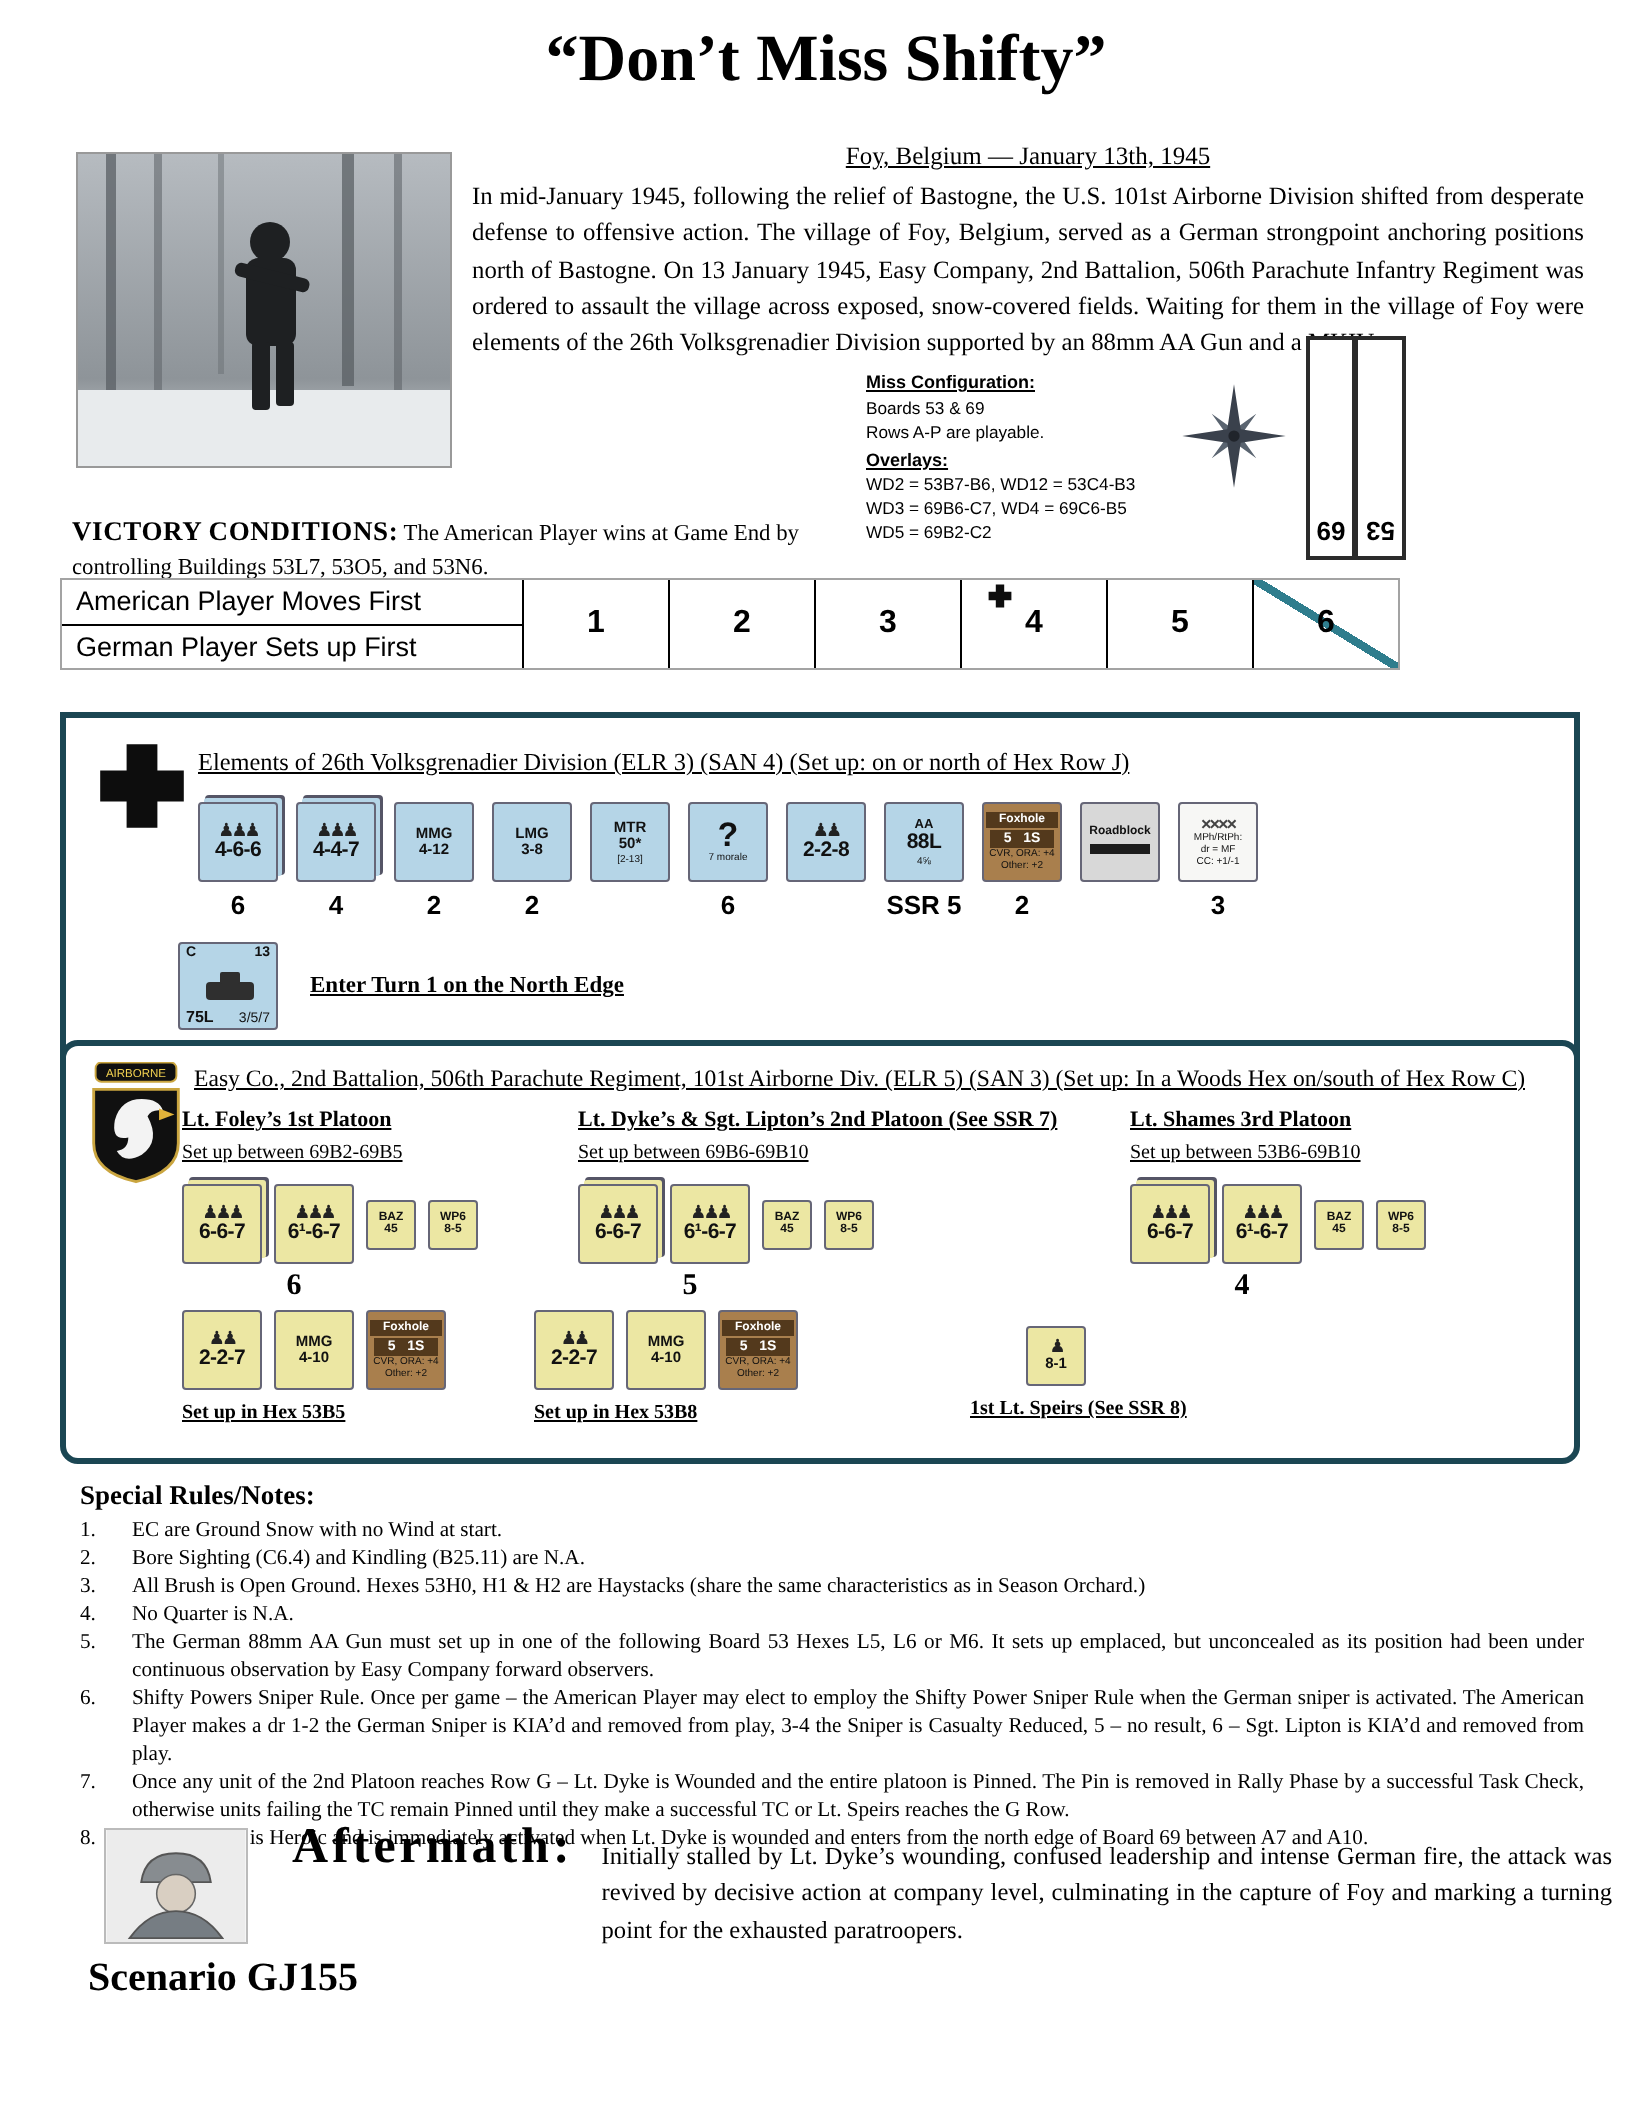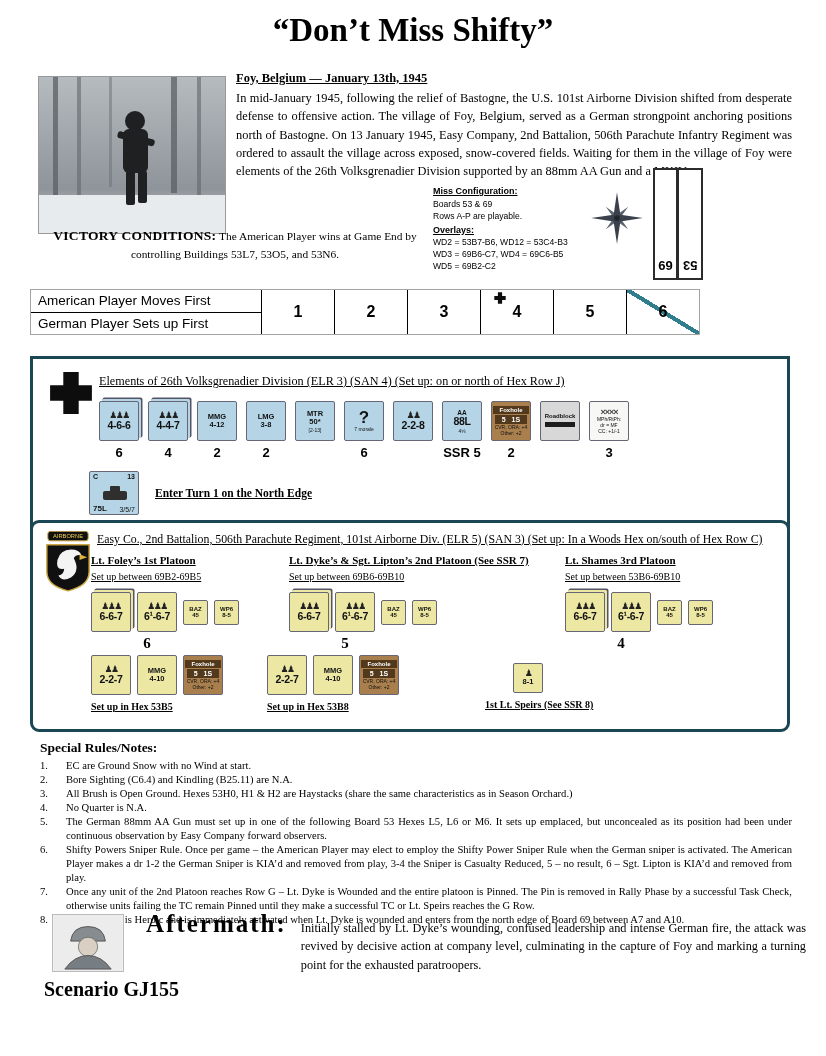--- a/index.html
+++ b/index.html
@@ -7,25 +7,25 @@
 #page{position:relative;width:826px;height:1056px;background:#fff;font-family:"Liberation Serif",serif;color:#000;overflow:hidden;}
 
 
 .title{position:absolute;top:12px;left:0;width:100%;text-align:center;font-size:33px;font-weight:bold;}
 
 
 .photo{position:absolute;left:38px;top:76px;width:188px;height:158px;border:1px solid #999;}
 
 
 .intro{position:absolute;left:236px;top:71px;width:556px;}
-.intro-head{font-weight:bold;text-decoration:underline;font-size:12.5px;}
+.intro-head{font-weight:normal;text-decoration:underline;font-size:12.5px;text-align:center;}
 .intro-body{font-size:12.4px;text-align:justify;line-height:1.48;margin-top:3px;}
 
 
-.victory{position:absolute;left:36px;top:226px;width:398px;font-size:11.4px;line-height:1.45;text-align:center;}
+.victory{position:absolute;left:36px;top:256px;width:398px;font-size:11.4px;line-height:1.45;}
 .victory .vlabel{font-weight:bold;font-size:13.5px;letter-spacing:.3px;}
 
 
 .boardcfg{position:absolute;left:433px;top:183px;width:172px;font-family:"Liberation Sans",sans-serif;font-size:8.6px;line-height:1.4;}
 .bc-head{font-weight:bold;text-decoration:underline;font-size:9px;margin-top:2px;}
 .bc-line{white-space:nowrap;}
 
 
 .compass{position:absolute;left:590px;top:191px;width:54px;height:54px;}
 

